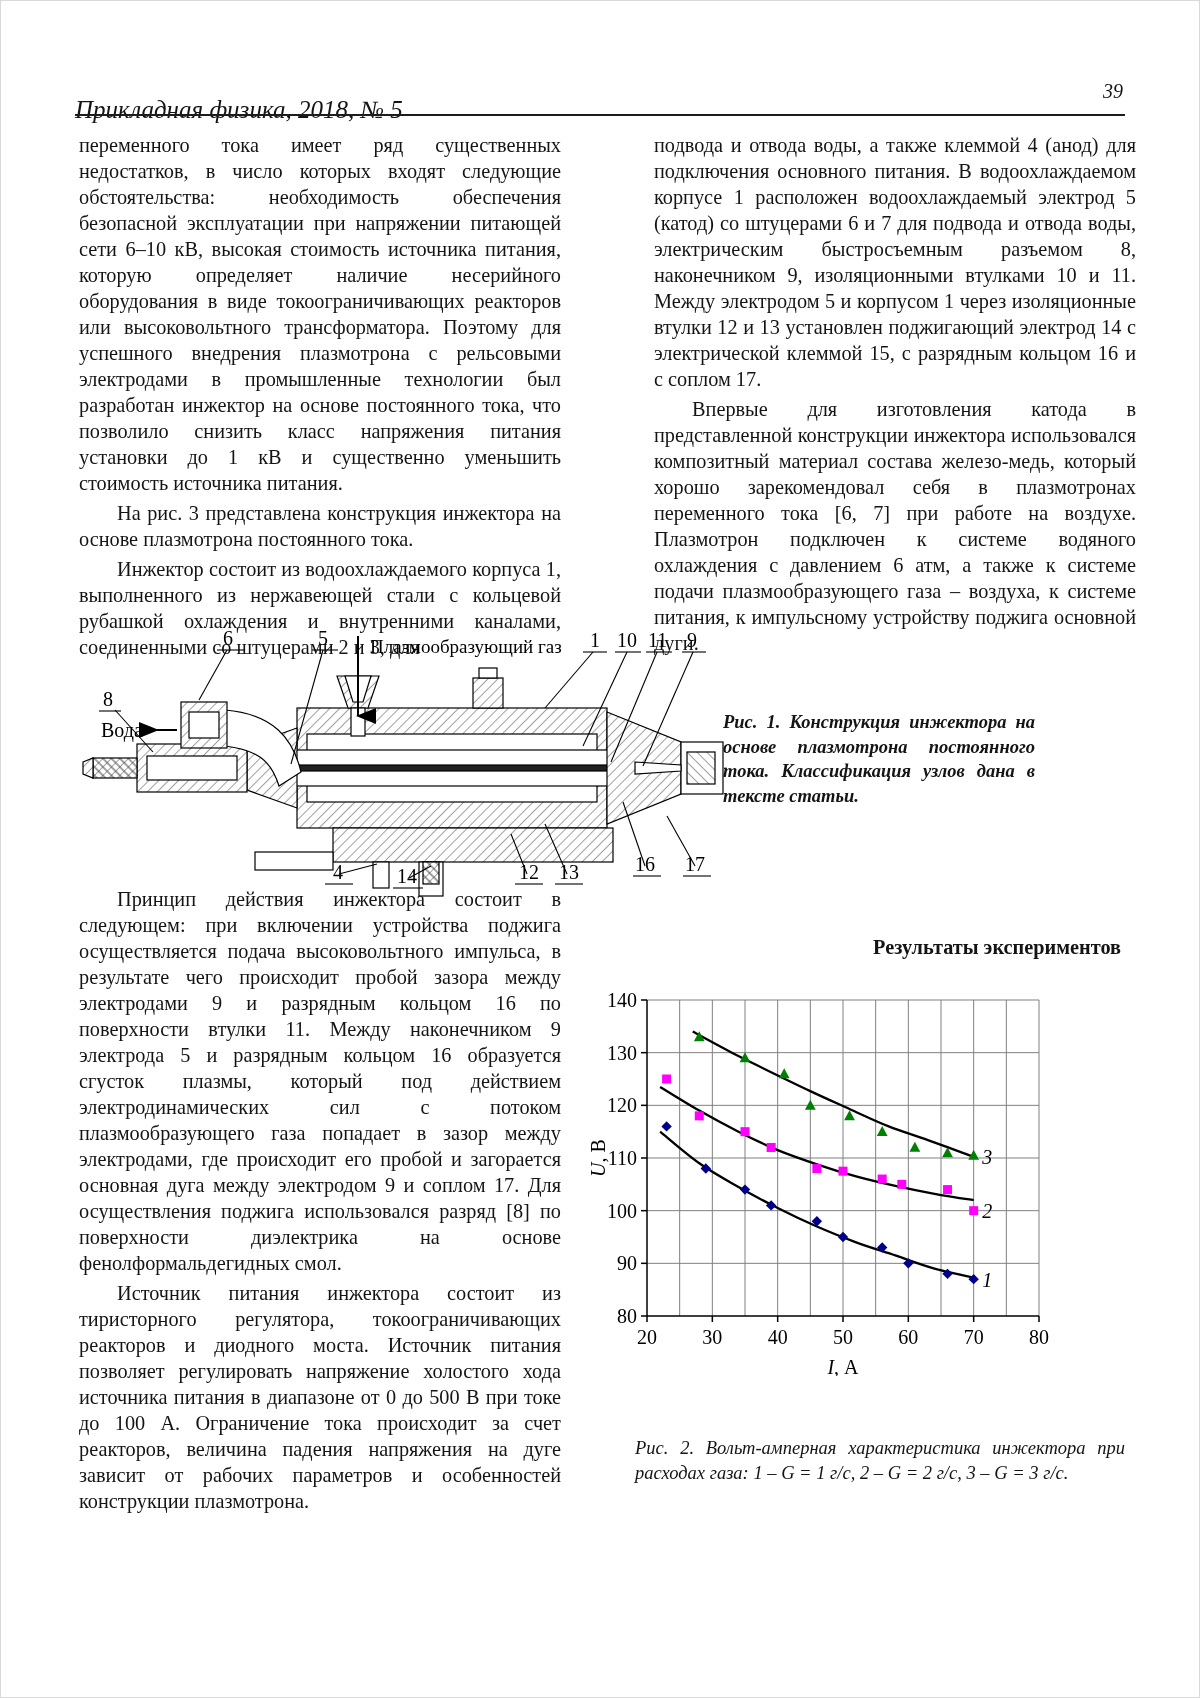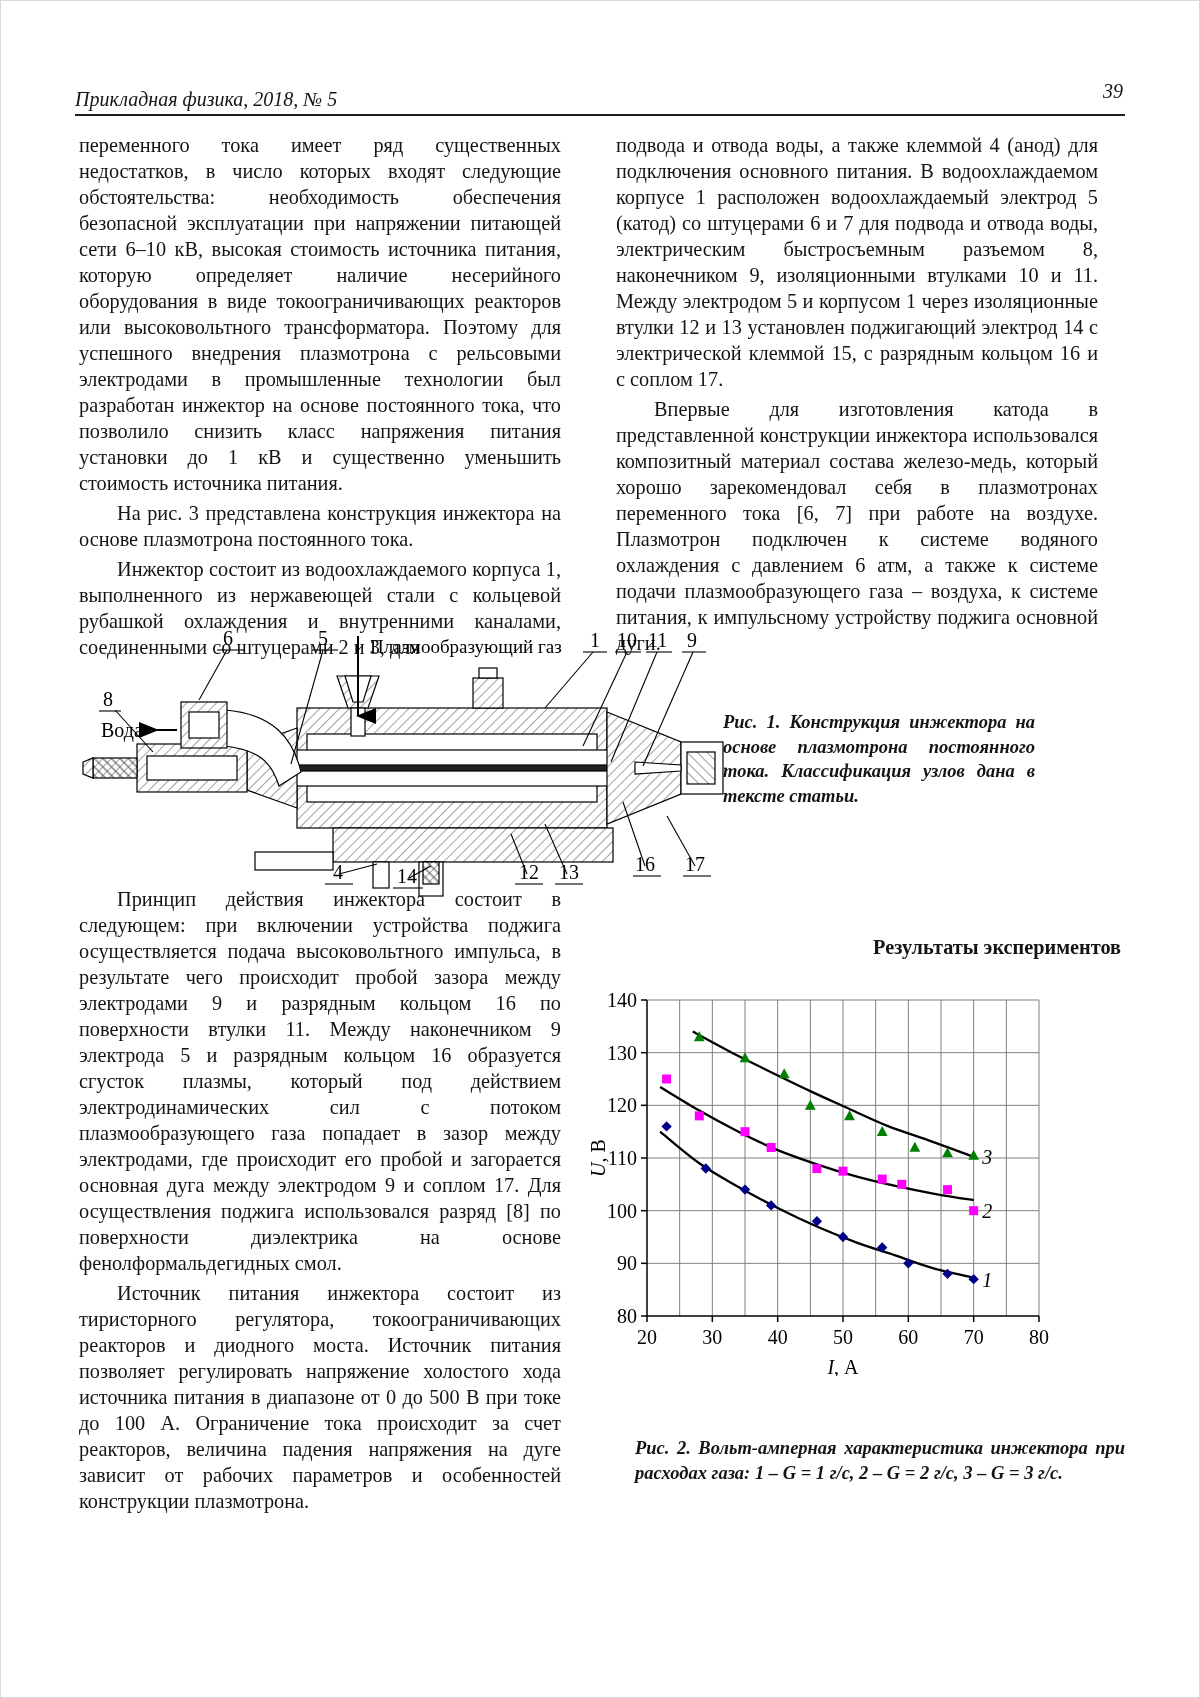--- a/index.html
+++ b/index.html
@@ -2,58 +2,58 @@
 <html lang="ru"><head>
 <meta charset="utf-8">
 <style>
   html,body{margin:0;padding:0;background:#ffffff;}
   .page{
     position:relative;width:1200px;height:1698px;background:#fff;
     font-family:"Liberation Serif", serif;color:#141414;overflow:hidden;
     box-shadow:inset 0 0 0 1px #d9d9d9;
   }
   .hdr{position:absolute;left:75px;top:80px;width:1050px;height:30px;}
-  .hdr .journal{position:absolute;left:0;top:8px;font-style:italic;font-size:20px;}
+  .hdr .journal{position:absolute;left:0;top:16px;font-style:italic;font-size:25px;}
   .hdr .pnum{position:absolute;right:2px;top:0;font-style:italic;font-size:20px;}
   .rule{position:absolute;left:75px;top:114px;width:1050px;border-top:2px solid #1d1d1d;}
   .textcol{position:absolute;width:490px;font-size:20.3px;line-height:26px;text-align:justify;}
   .textcol p{margin:4px;text-indent:38px;}
   .textcol p.noindent{text-indent:0;}
   .results-h{font-weight:bold;text-align:right;text-indent:0 !important;margin-bottom:26px !important;}
   .figwrap{position:absolute;left:75px;top:612px;width:1050px;height:305px;}
   .fig1svg{position:absolute;left:0;top:4px;}
   .fig1cap{
     position:absolute;left:648px;top:98px;width:312px;
     font-weight:bold;font-style:italic;font-size:18.5px;line-height:24.5px;text-align:justify;
   }
   .chartbox{margin:14px 0 0 -46px;width:470px;height:390px;}
   .fig2cap{
     margin-top:60px;width:490px;
-    font-weight:bold;font-style:italic;font-size:18.5px;line-height:24.5px;text-align:justify;
+    font-weight:normal;font-style:italic;font-size:18.5px;line-height:24.5px;text-align:justify;
   }
   svg text{font-family:"Liberation Serif", serif;}
 </style>
 </head>
 <body>
 
 <div class="page">
 
   <div class="hdr">
     <span class="journal">Прикладная физика, 2018, № 5</span>
     <span class="pnum">39</span>
   </div>
   <div class="rule"></div>
 
   <div class="textcol" style="left:75px;top:128px;">
     <p class="noindent">переменного тока имеет ряд существенных недостатков, в число которых входят следующие обстоятельства: необходимость обеспечения безопасной эксплуатации при напряжении питающей сети 6–10 кВ, высокая стоимость источника питания, которую определяет наличие несерийного оборудования в виде токоограничивающих реакторов или высоковольтного трансформатора. Поэтому для успешного внедрения плазмотрона с рельсовыми электродами в промышленные технологии был разработан инжектор на основе постоянного тока, что позволило снизить класс напряжения питания установки до 1 кВ и существенно уменьшить стоимость источника питания.</p>
     <p>На рис. 3 представлена конструкция инжектора на основе плазмотрона постоянного тока.</p>
     <p>Инжектор состоит из водоохлаждаемого корпуса 1, выполненного из нержавеющей стали с кольцевой рубашкой охлаждения и внутренними каналами, соединенными со штуцерами 2 и 3, для</p>
   </div>
 
-  <div class="textcol" style="left:612px;top:128px;">
+  <div class="textcol" style="left:650px;top:128px;">
     <p class="noindent">подвода и отвода воды, а также клеммой 4 (анод) для подключения основного питания. В водоохлаждаемом корпусе 1 расположен водоохлаждаемый электрод 5 (катод) со штуцерами 6 и 7 для подвода и отвода воды, электрическим быстросъемным разъемом 8, наконечником 9, изоляционными втулками 10 и 11. Между электродом 5 и корпусом 1 через изоляционные втулки 12 и 13 установлен поджигающий электрод 14 с электрической клеммой 15, с разрядным кольцом 16 и с соплом 17.</p>
     <p>Впервые для изготовления катода в представленной конструкции инжектора использовался композитный материал состава железо-медь, который хорошо зарекомендовал себя в плазмотронах переменного тока [6, 7] при работе на воздухе. Плазмотрон подключен к системе водяного охлаждения с давлением 6 атм, а также к системе подачи плазмообразующего газа – воздуха, к системе питания, к импульсному устройству поджига основной дуги.</p>
   </div>
 
   <div class="figwrap">
     <svg class="fig1svg" width="660" height="300" viewBox="0 0 660 300">
       <defs>
         <pattern id="hatch" width="7" height="7" patternUnits="userSpaceOnUse" patternTransform="rotate(45)">
           <rect width="7" height="7" fill="#ffffff"></rect>
           <line x1="0" y1="0" x2="0" y2="7" stroke="#444" stroke-width="1"></line>

